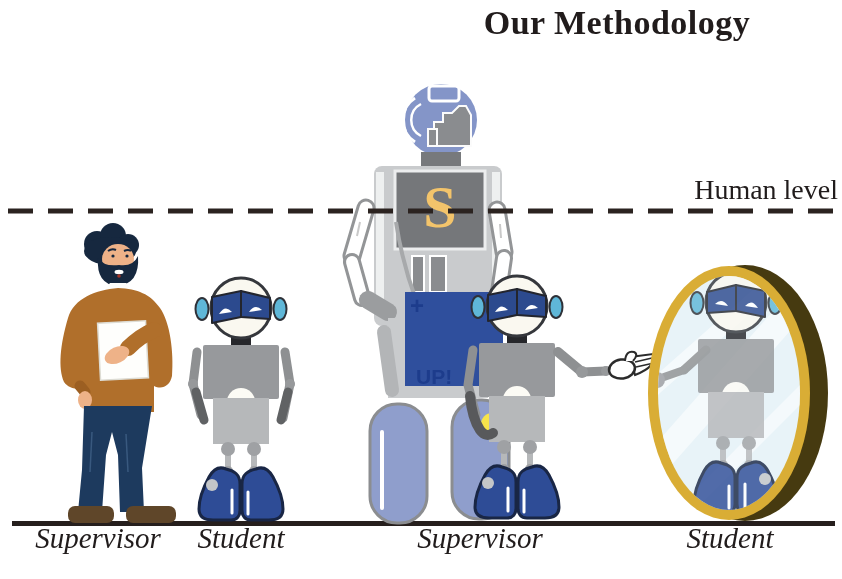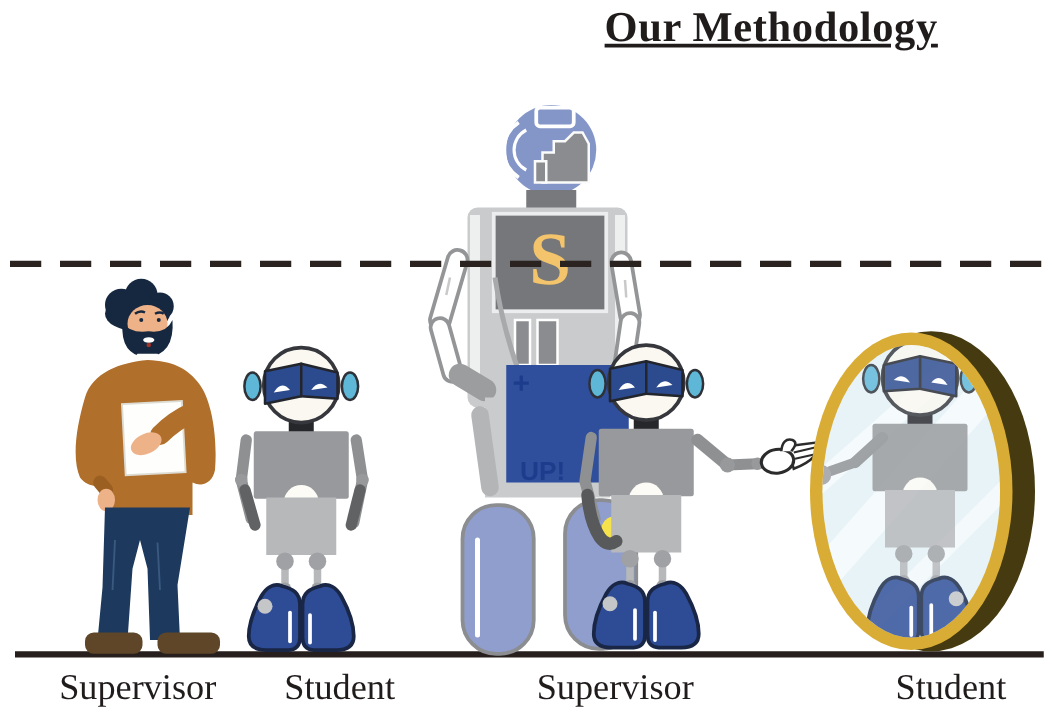--- a/index.html
+++ b/index.html
@@ -1,24 +1,24 @@
 <!DOCTYPE html>
 <html><head>
 <meta charset="utf-8">
 <style>
   html,body{margin:0;padding:0;background:#ffffff;}
   #canvas{position:relative;width:842px;height:579px;background:#ffffff;overflow:hidden;
           font-family:"Liberation Serif",serif;color:#211c1c;}
   .title{position:absolute;top:4px;font-size:34px;font-weight:bold;text-align:center;
          letter-spacing:0.5px;}
   #title-left{left:55px;width:255px;}
-  #title-right{left:478px;width:278px;text-decoration:underline;}
+  #title-right{left:478px;width:278px;}
   #human-level{position:absolute;left:670px;top:174px;width:168px;font-size:28px;
                text-align:right;}
-  .floor-label{position:absolute;top:534px;width:150px;font-size:29px;text-align:right;}
+  .floor-label{position:absolute;top:522px;width:150px;font-size:29px;text-align:center;font-style:italic;}
   #lbl-sup-left{left:23px;}
   #lbl-stu-left{left:166px;}
   #lbl-sup-right{left:405px;}
   #lbl-stu-right{left:655px;}
   svg{position:absolute;left:0;top:0;}
   svg text.badge-s{font-family:"Liberation Serif",serif;font-weight:bold;}
   svg text.sign{font-family:"Liberation Sans",sans-serif;font-weight:bold;}
 </style>
 </head>
 <body>
@@ -172,17 +172,18 @@
           <use href="#robot-body" transform="translate(786,266) scale(-1,1)"></use>
           <line x1="706" y1="350" x2="684" y2="370" stroke="#8e9092" stroke-width="9" stroke-linecap="round"></line>
           <line x1="684" y1="370" x2="664" y2="377" stroke="#8e9092" stroke-width="8" stroke-linecap="round"></line>
           <circle cx="657" cy="380" r="8" fill="#9b9da0"></circle>
         </g>
       </g>
     </g>
   </svg>
 
   <div id="title-right" class="title">Our Methodology</div>
+  <div id="human-level">Human level</div>
   <div id="lbl-sup-left" class="floor-label">Supervisor</div>
   <div id="lbl-stu-left" class="floor-label">Student</div>
   <div id="lbl-sup-right" class="floor-label">Supervisor</div>
   <div id="lbl-stu-right" class="floor-label">Student</div>
 </div>
 
 </body></html>

